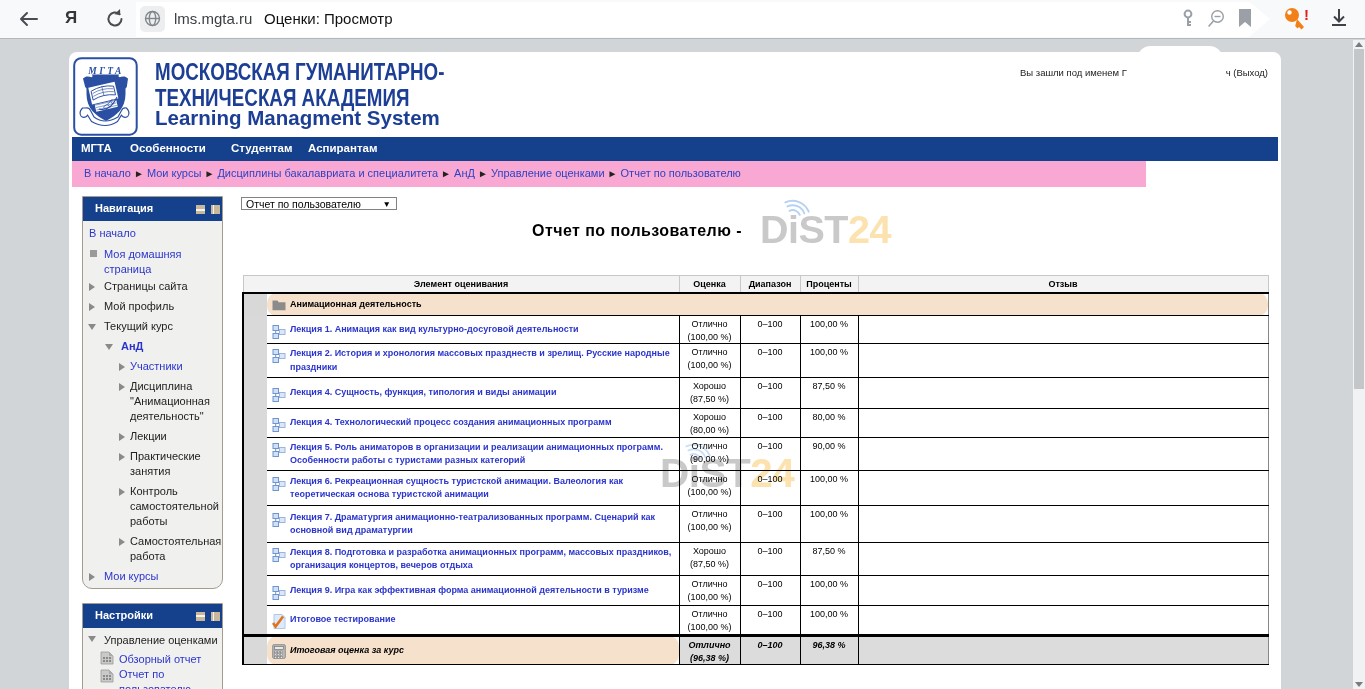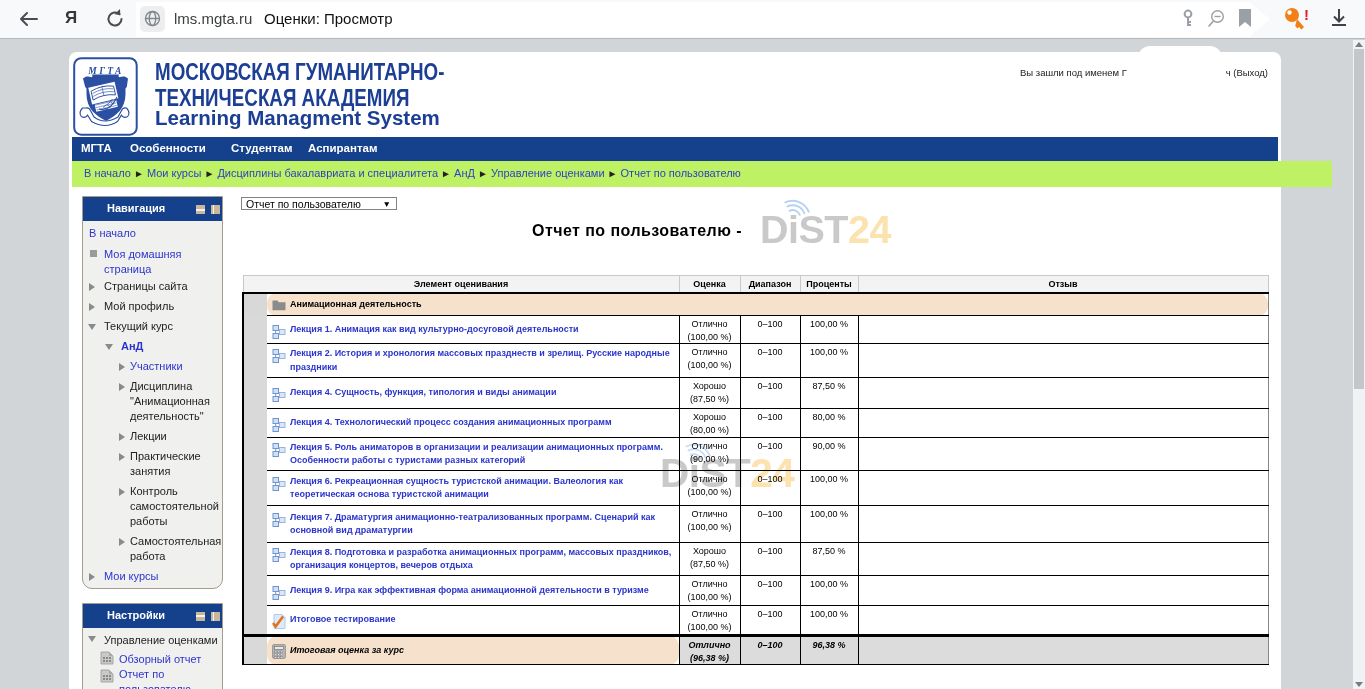--- a/index.html
+++ b/index.html
@@ -27,29 +27,29 @@
   .acad { position:absolute; left:86px; color:#1c3f95; font-weight:bold; white-space:nowrap; transform-origin:0 0; }
   .acad12 { font-size:23px; transform:scaleX(0.8166); }
   .acad3 { font-size:20.5px; }
   #username { position:absolute; left:0; top:14.5px; width:1212px; height:14px; font-size:9.5px; color:#222; } #username .u1 { position:absolute; left:951px; } #username .u2 { position:absolute; right:13px; }
   #blob { position:absolute; left:1069px; top:-6px; width:84px; height:46px; background:#fff; border-radius:12px; }
 
   
   #navbar { position:absolute; left:3px; top:85px; width:1206px; height:24px; background:#14408c; color:#fff; font-weight:bold; font-size:11.5px; }
   #navbar span { position:absolute; top:5px; }
   
-  #crumbbar { position:absolute; left:3px; top:109px; width:1260px; height:26px; background:#bef264; font-size:11px; }
+  #crumbbar { position:absolute; left:3px; top:109px; width:1074px; height:26px; background:#f9a8d4; font-size:11px; }
   #crumbbar .in { position:absolute; left:12px; top:5.5px; color:#204fb0; }
   #crumbbar a { color:#2b43c4; text-decoration:none; }
   #crumbbar .sep { color:#222; font-size:10px; }
 
   
   .sideblock { position:absolute; left:13px; width:141px; background:#f0f0ef; border:1px solid #a49c8c; border-radius:0 0 10px 10px; }
   .sidehead { height:24px; background:#14408c; color:#fff; font-weight:bold; font-size:11px; position:relative; }
-  .sidehead .t { position:absolute; left:24px; top:5px; }
+  .sidehead .t { position:absolute; left:12px; top:5px; }
   .sidehead .ic { position:absolute; top:8px; width:9px; height:9px; background:#c9b79b; }
   .sidehead .ic.m { background:linear-gradient(#c9b79b 3.5px, #f6f3ec 3.5px, #f6f3ec 5.5px, #c9b79b 5.5px); }
   .sidehead .ic.d { background:linear-gradient(90deg, #c9b79b 1.5px, #f6f3ec 1.5px, #f6f3ec 3px, #c9b79b 3px); }
   .sidebody { font-size:11px; color:#222; position:relative; }
   .sidebody a { color:#2b35cc; text-decoration:none; }
   .sitem { position:absolute; }
   #selectbox { position:absolute; left:172px; top:145px; width:156px; height:13px; border:1px solid #828282; background:#fff; font-size:10.5px; color:#000; }
   #selectbox .txt { position:absolute; left:4px; top:0px; }
   #selectbox .arr { position:absolute; right:5px; top:1px; font-size:8.5px; }
   #pagetitle { position:absolute; left:463px; top:170px; font-size:16px; font-weight:bold; color:#000; letter-spacing:0.45px; }

